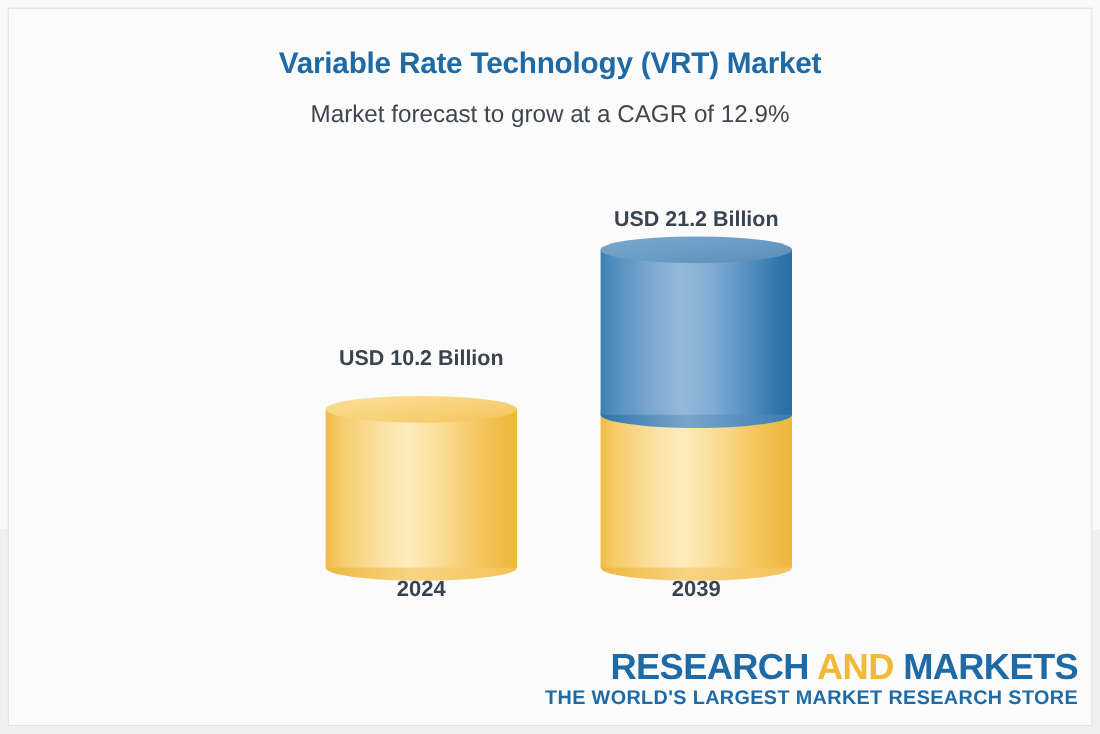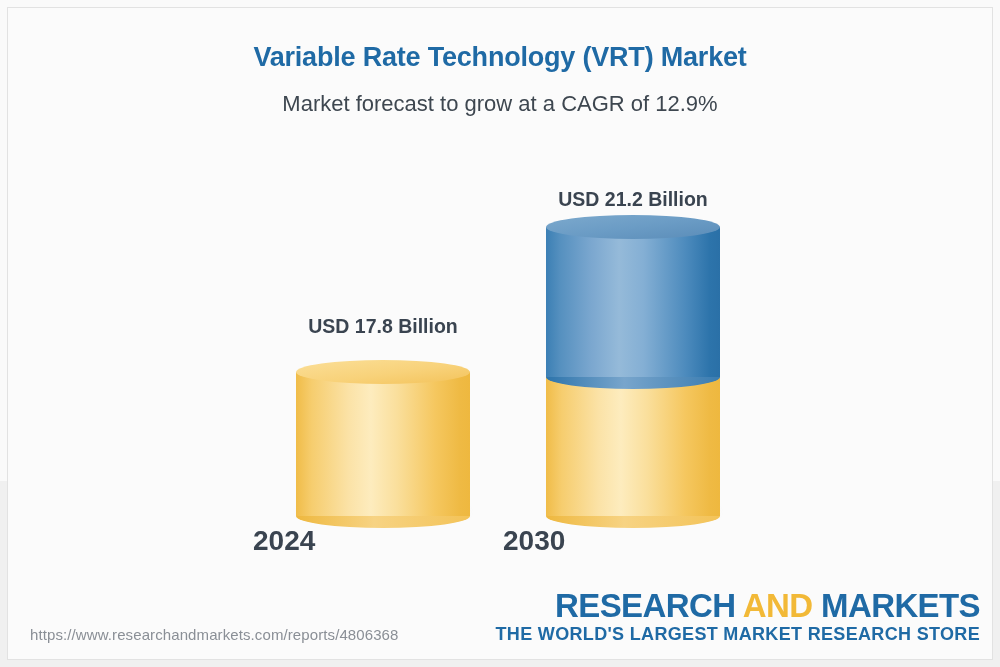--- a/index.html
+++ b/index.html
@@ -64,22 +64,22 @@
     text-align: center;
     font-size: 19.5px;
     font-weight: bold;
     color: #3a4450;
     white-space: nowrap;
   }
 
   .bar-category {
     position: absolute;
     width: 260px;
-    text-align: left;
-    font-size: 28px;
+    text-align: center;
+    font-size: 20px;
     font-weight: bold;
     color: #3a4450;
   }
 
   
   .cyl { position: absolute; }
 
   .cyl-shadow {
     position: absolute;
     left: 10px;
@@ -195,21 +195,21 @@
 <div id="card">
   <div id="panel">
 
     <div id="chart-title">Variable Rate Technology (VRT) Market</div>
     <div id="chart-subtitle">Market forecast to grow at a CAGR of 12.9%</div>
 
     <div id="plot">
 
       <div class="bar-group" style="left:278px; top:195px; width:194px; height:330px;">
 
-        <div class="bar-value" style="left:-33px; top:112px;">USD 17.8 Billion</div>
+        <div class="bar-value" style="left:-33px; top:112px;">USD 10.2 Billion</div>
 
         <div class="cyl" style="left:10px; top:157px; width:174px; height:156px;">
           <div class="cyl-shadow" style="left:0px;"></div>
 
           <div class="seg" style="top:12px; height:144px;">
             <div class="seg-bottom bottom-yellow" style="bottom:-12px;"></div>
             <div class="seg-body paint-yellow"></div>
             <div class="seg-top cap-yellow" style="top:-12px;"></div>
           </div>
         </div>
@@ -229,26 +229,25 @@
             <div class="seg-body paint-yellow"></div>
           </div>
 
           <div class="seg" style="top:12px; height:150px;">
             <div class="seg-bottom bottom-blue" style="bottom:-12px;"></div>
             <div class="seg-body paint-blue"></div>
             <div class="seg-top cap-blue" style="top:-12px;"></div>
           </div>
         </div>
 
-        <div class="bar-category" style="left:-33px; top:367px;">2030</div>
+        <div class="bar-category" style="left:-33px; top:367px;">2039</div>
       </div>
 
     </div>
 
-    <div id="footer-url">https://www.researchandmarkets.com/reports/4806368</div>
 
     <div id="logo">
       <div id="logo-wordmark">
         <span>RESEARCH</span><span> </span><span id="logo-and">AND</span><span> </span><span>MARKETS</span>
       </div>
       <div id="logo-tagline">THE WORLD'S LARGEST MARKET RESEARCH STORE</div>
     </div>
 
   </div>
 </div>

